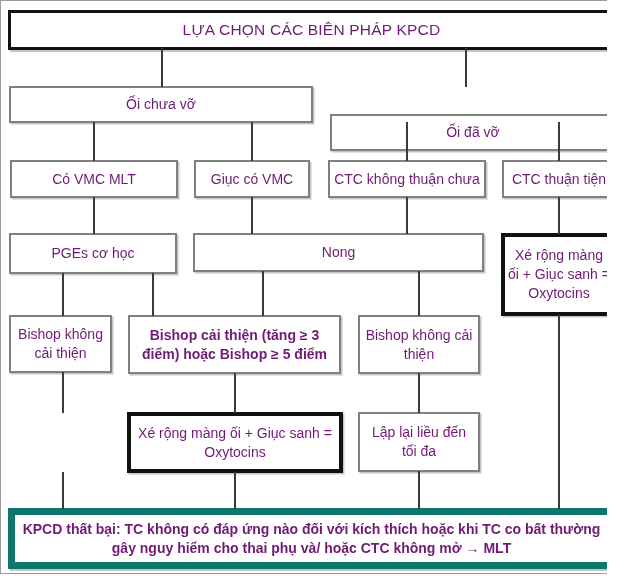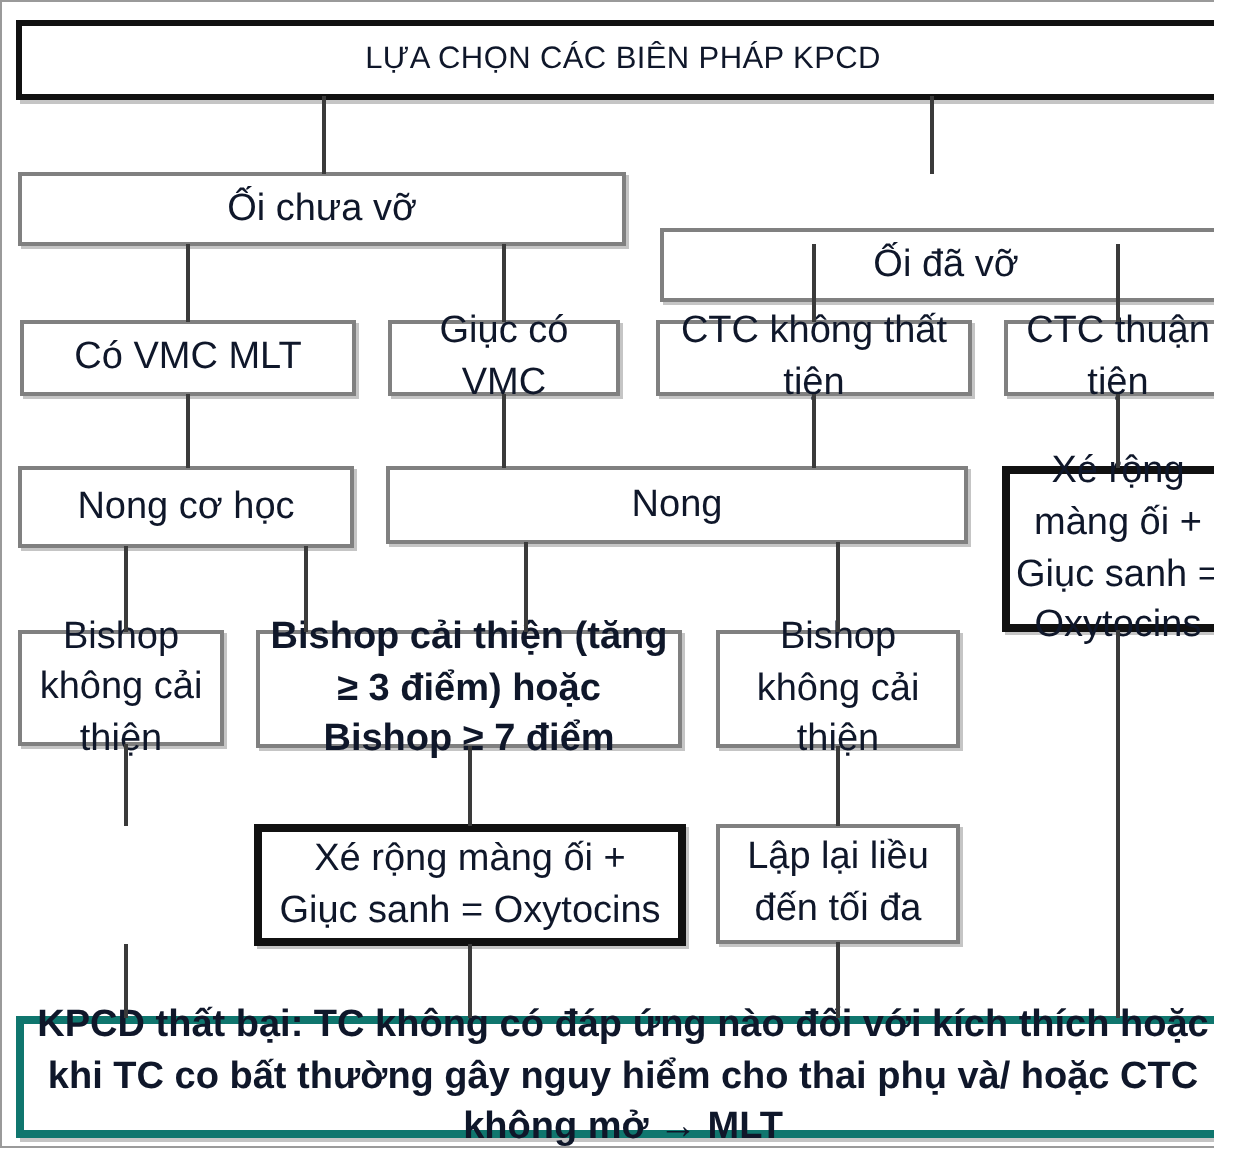--- a/index.html
+++ b/index.html
@@ -1,38 +1,38 @@
 <!DOCTYPE html>
 <html><head>
 <meta charset="utf-8">
 <style>
   html,body{margin:0;padding:0;background:#fff;}
   #stage{
     position:relative;width:607px;height:580px;background:#ffffff;
     font-family:"Liberation Sans","DejaVu Sans",sans-serif;
-    color:#0f172a;overflow:hidden;
+    color:#701a75;overflow:hidden;
   }
   .frame{
     position:absolute;left:0;top:0;width:621px;height:572px;
     border:1px solid #9a9a9a;pointer-events:none;
   }
   .node{
     position:absolute;box-sizing:border-box;
     display:flex;align-items:center;justify-content:center;text-align:center;
     background:#ffffff;border:2px solid #808080;
     box-shadow:1.5px 1.5px 0 rgba(150,150,150,0.55);
-    font-size:19px;line-height:1.35;padding:1px 5px;
+    font-size:14px;line-height:1.35;padding:1px 5px;
   }
   .thick{border:4px solid #111111;}
   .title-box{
     border:3px solid #111111;font-size:15.5px;letter-spacing:.2px;
     box-shadow:2px 2px 0 rgba(150,150,150,0.55);
   }
   .bottom-box{
-    border:4px solid #0f766e;font-weight:bold;
+    border:7px solid #0f766e;font-weight:bold;
     box-shadow:2px 2px 0 rgba(150,150,150,0.55);
     padding:2px 4px;
   }
   .bold-text{font-weight:bold;}
   .vline{
     position:absolute;width:1.5px;background:#3a3a3a;
   }
 </style>
 </head>
 <body>
@@ -41,29 +41,29 @@
 
   <div class="frame"></div>
 
   <div class="node title-box" style="left:8px;top:10px;width:607px;height:40px;">LỰA CHỌN CÁC BIÊN PHÁP KPCD</div>
 
   <div class="node" style="left:9px;top:86px;width:304px;height:37px;">Ối chưa vỡ</div>
   <div class="node" style="left:330px;top:86px;width:286px;height:37px;margin-top:28px;">Ối đã vỡ</div>
 
   <div class="node" style="left:10px;top:160px;width:168px;height:38px;">Có VMC MLT</div>
   <div class="node" style="left:194px;top:160px;width:116px;height:38px;">Giục có VMC</div>
-  <div class="node" style="left:328px;top:160px;width:158px;height:38px;padding:1px 2px;">CTC không thất tiện</div>
+  <div class="node" style="left:328px;top:160px;width:158px;height:38px;padding:1px 2px;">CTC không thuận chưa</div>
   <div class="node" style="left:502px;top:160px;width:114px;height:38px;padding:1px 2px;">CTC thuận tiện</div>
 
-  <div class="node" style="left:9px;top:233px;width:168px;height:41px;">Nong cơ học</div>
+  <div class="node" style="left:9px;top:233px;width:168px;height:41px;">PGEs cơ học</div>
   <div class="node" style="left:193px;top:233px;width:291px;height:39px;">Nong</div>
   <div class="node thick" style="left:501px;top:233px;width:116px;height:83px;padding:1px 3px;">Xé rộng màng ối + Giục sanh = Oxytocins</div>
 
   <div class="node" style="left:9px;top:315px;width:103px;height:58px;">Bishop không cải thiện</div>
-  <div class="node bold-text" style="left:128px;top:315px;width:213px;height:59px;">Bishop cải thiện (tăng ≥ 3 điểm) hoặc Bishop ≥ 7 điểm</div>
+  <div class="node bold-text" style="left:128px;top:315px;width:213px;height:59px;">Bishop cải thiện (tăng ≥ 3 điểm) hoặc Bishop ≥ 5 điểm</div>
   <div class="node" style="left:358px;top:315px;width:122px;height:59px;">Bishop không cải thiện</div>
 
   <div class="node thick" style="left:127px;top:412px;width:216px;height:61px;">Xé rộng màng ối + Giục sanh = Oxytocins</div>
   <div class="node" style="left:358px;top:412px;width:122px;height:60px;padding:1px 8px;">Lập lại liều đến tối đa</div>
 
   <div class="node bottom-box" style="left:8px;top:508px;width:607px;height:61px;">KPCD thất bại: TC không có đáp ứng nào đối với kích thích hoặc khi TC co bất thường gây nguy hiểm cho thai phụ và/ hoặc CTC không mở → MLT</div>
 
   <div class="vline" style="left:161px;top:48px;height:39px;"></div>
   <div class="vline" style="left:465px;top:48px;height:39px;"></div>
 

